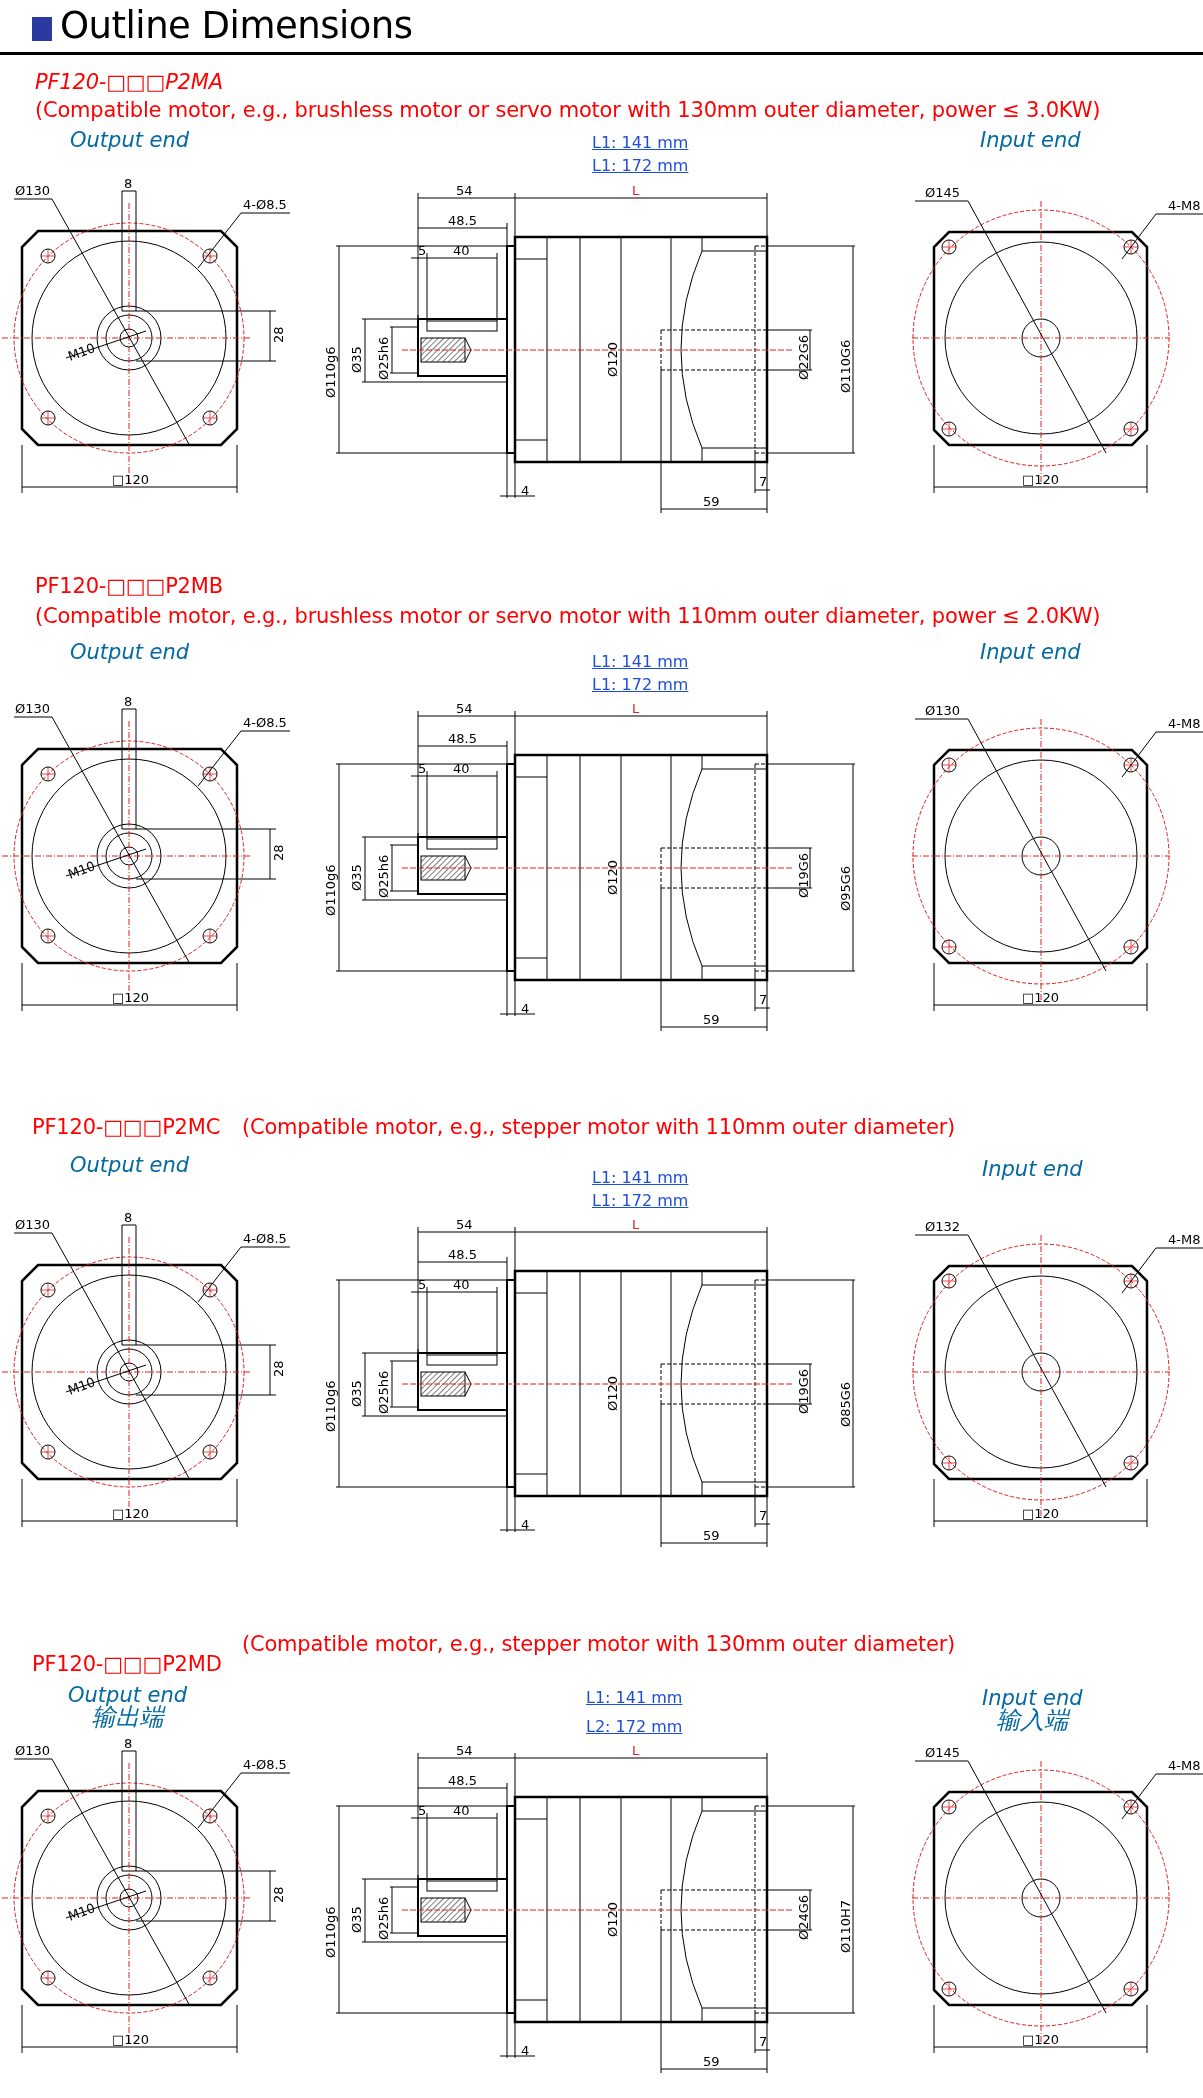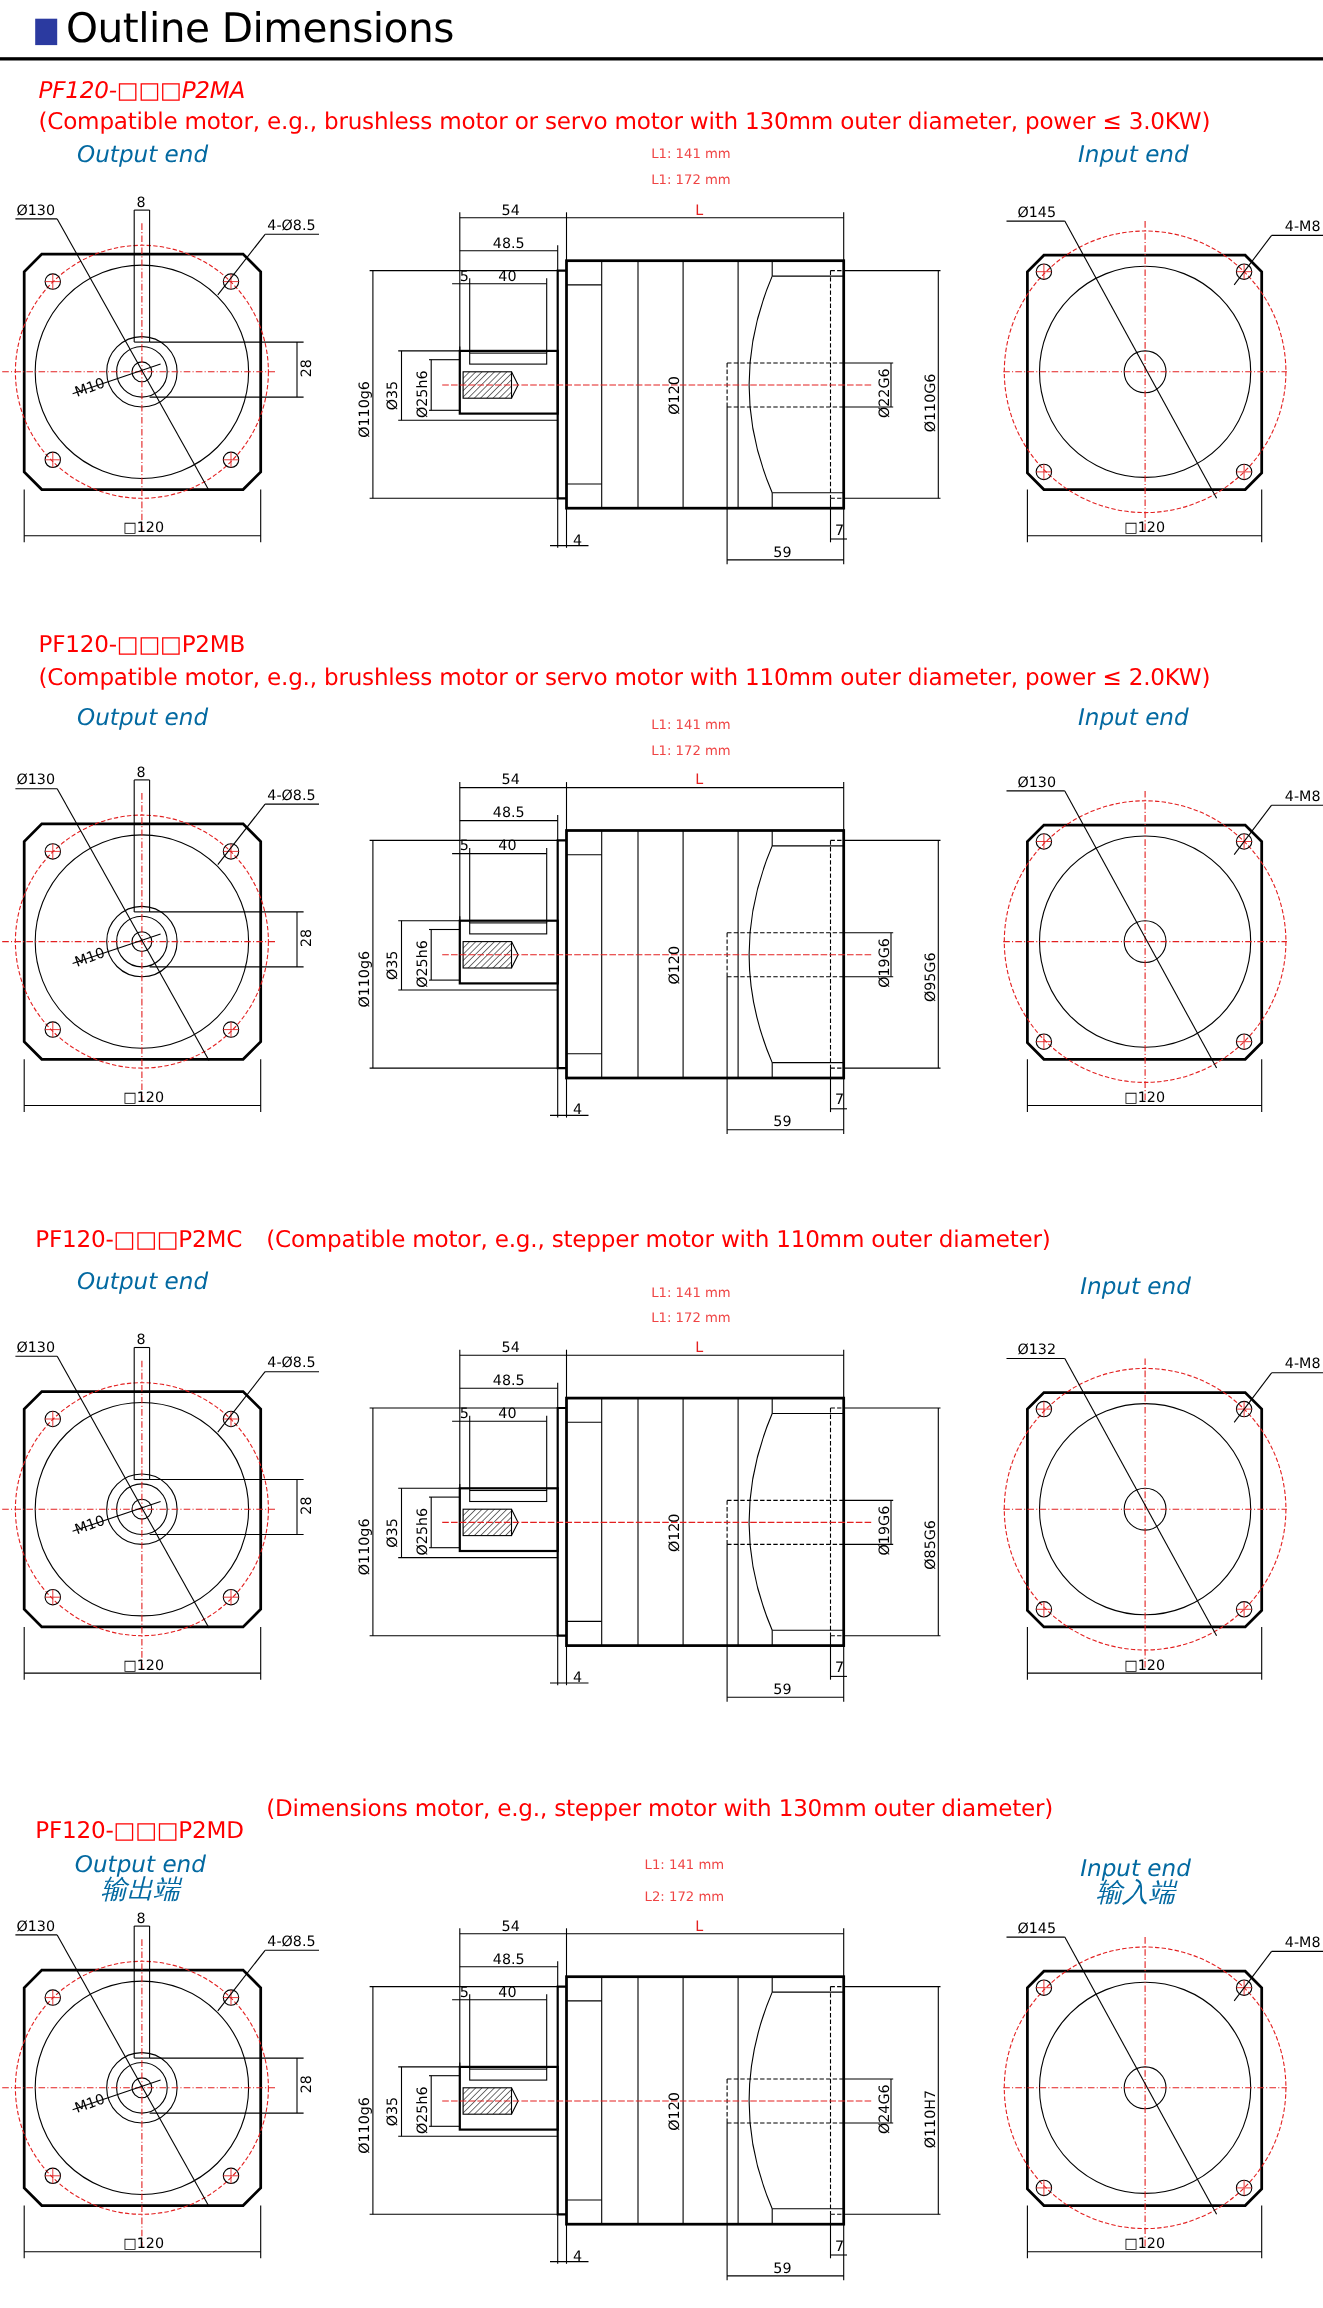--- a/index.html
+++ b/index.html
@@ -3,21 +3,21 @@
 <meta charset="utf-8">
 <style>
   html,body{margin:0;padding:0;background:#fff;}
   body{width:1203px;height:2098px;position:relative;overflow:hidden;font-family:"DejaVu Sans",sans-serif;}
   .hdr-sq{position:absolute;left:32px;top:17px;width:20px;height:24px;background:#2b3aa0;}
   .hdr-title{position:absolute;left:60px;top:4px;font-size:37px;font-weight:normal;color:#000;letter-spacing:-0.5px;white-space:nowrap;}
   .hdr-rule{position:absolute;left:0;top:52px;width:1203px;height:3px;background:#000;}
   .sec-title{position:absolute;color:#f00;font-size:21px;white-space:nowrap;letter-spacing:-0.2px;}
   .lbl{position:absolute;font-size:21px;color:#0369a1;white-space:nowrap;text-align:center;font-style:italic;}
   .lbl .cn{display:block;font-size:24px;line-height:20px;}
-  .lmm{position:absolute;font-size:12px;color:#ef4444;white-space:nowrap;}
+  .lmm{position:absolute;font-size:16px;color:#1d4ed8;white-space:nowrap;text-decoration:underline;}
   svg.dwg{position:absolute;left:0;overflow:visible;}
   svg text{font-family:"DejaVu Sans",sans-serif;fill:#000;}
 </style>
 </head>
 <body>
 
 <div class="hdr-sq"></div>
 <div class="hdr-title">Outline Dimensions</div>
 <div class="hdr-rule"></div>
 
@@ -614,21 +614,21 @@
       </g>
       <defs>
         <pattern id="hatch2" width="4" height="4" patternUnits="userSpaceOnUse" patternTransform="rotate(45)">
           <line x1="0" y1="0" x2="0" y2="4" stroke="#000" stroke-width="1"></line>
         </pattern>
       </defs>
     </svg>
   </div>
     <div>
     <div class="sec-title" style="left: 32px; top: 1632px; margin-top: 20px;">PF120-□□□P2MD</div>
-    <div class="sec-title" style="position: absolute; left: 242px; top: 1632px;">(Dimensions motor, e.g., stepper motor with 130mm outer diameter)</div>
+    <div class="sec-title" style="position: absolute; left: 242px; top: 1632px;">(Compatible motor, e.g., stepper motor with 130mm outer diameter)</div>
     <div class="lbl" style="left: 68px; top: 1683px;"><span>Output end</span><span class="cn">输出端</span></div>
     <div class="lbl" style="left: 982px; top: 1686px;"><span>Input end</span><span class="cn">输入端</span></div>
     <div class="lmm" style="left: 586px; top: 1688px;">L1: 141 mm</div>
     <div class="lmm" style="left: 586px; top: 1717px;">L2: 172 mm</div>
 
     <svg class="dwg" width="1203" height="340" viewBox="0 0 1203 340" style="top: 1753px;">
       <g fill="none" stroke="#000" stroke-width="1">
 
         <g>
           <polygon points="38,38 221,38 237,54 237,236 221,252 38,252 22,236 22,54" stroke-width="2.5"></polygon>

